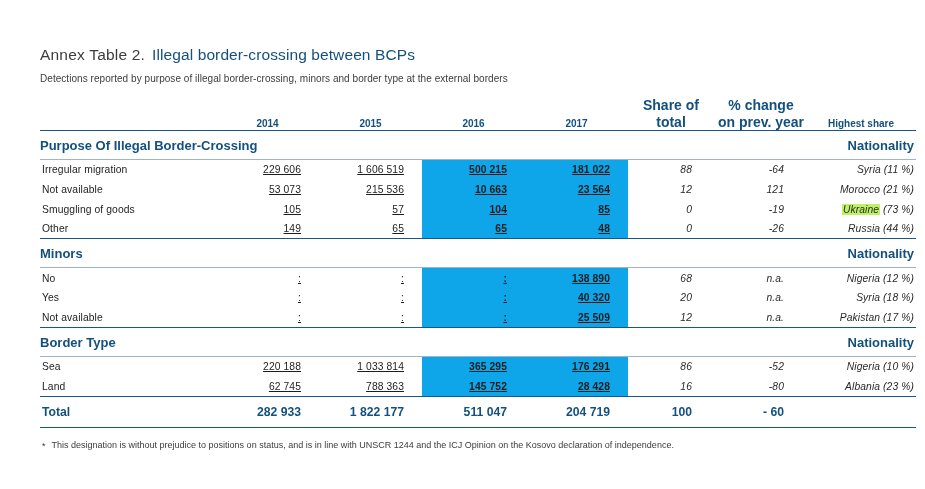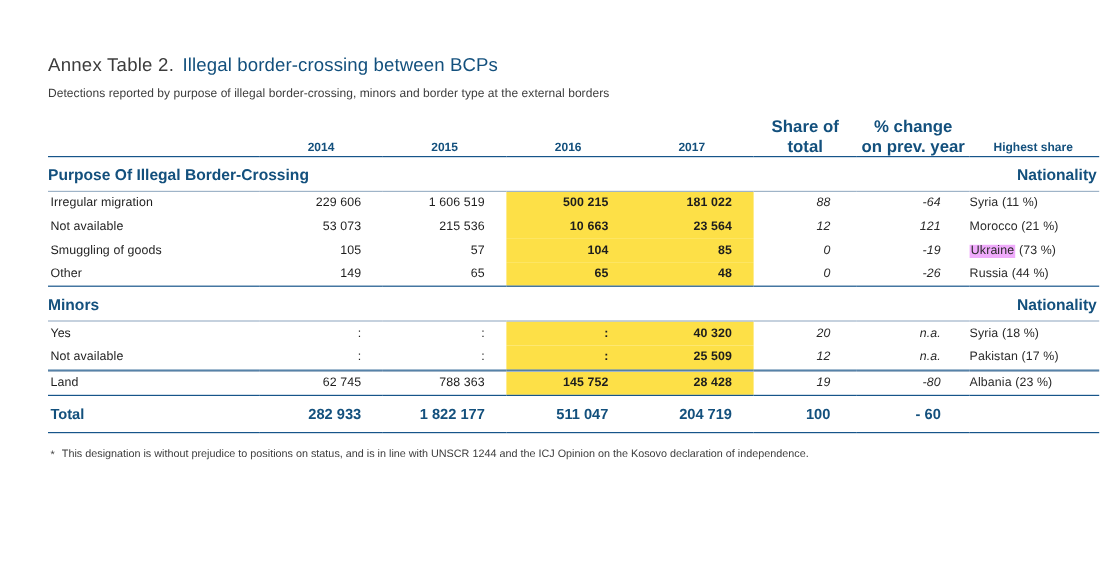--- a/index.html
+++ b/index.html
@@ -124,42 +124,44 @@
     padding: 4.3px 0 4.3px 0;
     text-align: right;
     letter-spacing: 0.1px;
   }
   tr.data td.label {
     text-align: left;
     padding-left: 2px;
   }
   tr.data td.num {
     padding-right: 18px;
+    text-decoration: underline;
   }
   tr.data td.num.bold {
     font-weight: bold;
   }
   tr.data td.shade {
-    background: #fde047;
+    background: #0ea5e9;
   }
   tr.data td.share, tr.data td.change {
     font-style: italic;
     padding-right: 22px;
     color: #2a2a2a;
   }
   tr.data td.change {
     padding-right: 24px;
   }
   tr.data td.highest {
-    text-align: left;
+    font-style: italic;
+    text-align: right;
     padding-right: 2px;
     color: #2a2a2a;
   }
   .hl {
-    background: #f0abfc;
+    background: #bef264;
     padding: 0 1px;
   }
 
   
   tr.total td {
     color: #13507d;
     font-weight: bold;
     font-size: 12.2px;
     padding: 8px 0 8px 0;
     text-align: right;
@@ -294,20 +296,30 @@
         </tr>
 
       <tr class="section">
         <td colspan="7">Minors</td>
         <td class="sec-right">Nationality</td>
       </tr>
       <tr class="rule-thin">
           <td colspan="8"></td>
         </tr>
 
+      <tr class="data">
+        <td class="label">No</td>
+        <td class="num">:</td>
+        <td class="num">:</td>
+        <td class="num bold shade">:</td>
+        <td class="num bold shade">138 890</td>
+        <td class="share">68</td>
+        <td class="change">n.a.</td>
+        <td class="highest">Nigeria (12 %)</td>
+      </tr>
 
       <tr class="data">
         <td class="label">Yes</td>
         <td class="num">:</td>
         <td class="num">:</td>
         <td class="num bold shade">:</td>
         <td class="num bold shade">40 320</td>
         <td class="share">20</td>
         <td class="change">n.a.</td>
         <td class="highest">Syria (18 %)</td>
@@ -320,32 +332,46 @@
         <td class="num bold shade">:</td>
         <td class="num bold shade">25 509</td>
         <td class="share">12</td>
         <td class="change">n.a.</td>
         <td class="highest">Pakistan (17 %)</td>
       </tr>
       <tr class="rule-section">
           <td colspan="8"></td>
         </tr>
 
+      <tr class="section">
+        <td colspan="7">Border Type</td>
+        <td class="sec-right">Nationality</td>
+      </tr>
       <tr class="rule-thin">
           <td colspan="8"></td>
         </tr>
 
+      <tr class="data">
+        <td class="label">Sea</td>
+        <td class="num">220 188</td>
+        <td class="num">1 033 814</td>
+        <td class="num bold shade">365 295</td>
+        <td class="num bold shade">176 291</td>
+        <td class="share">86</td>
+        <td class="change">-52</td>
+        <td class="highest">Nigeria (10 %)</td>
+      </tr>
 
       <tr class="data">
         <td class="label">Land</td>
         <td class="num">62 745</td>
         <td class="num">788 363</td>
         <td class="num bold shade">145 752</td>
         <td class="num bold shade">28 428</td>
-        <td class="share">19</td>
+        <td class="share">16</td>
         <td class="change">-80</td>
         <td class="highest">Albania (23 %)</td>
       </tr>
       <tr class="rule-section">
           <td colspan="8"></td>
         </tr>
 
       <tr class="total">
         <td class="label">Total</td>
         <td class="num">282 933</td>

